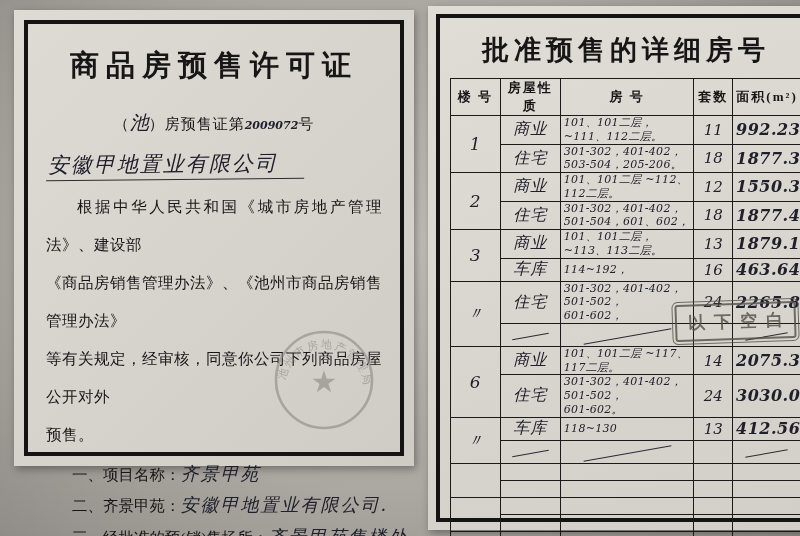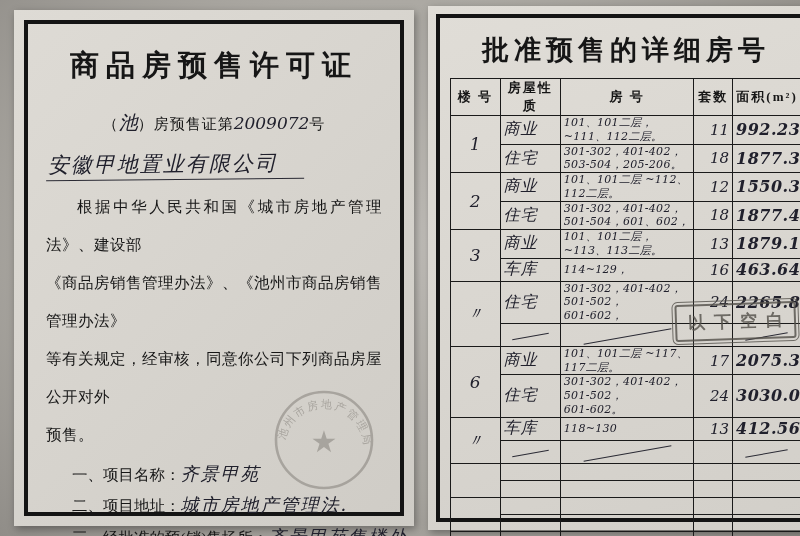--- a/index.html
+++ b/index.html
@@ -3,36 +3,36 @@
 <meta charset="utf-8">
 <style>
   * { margin:0; padding:0; box-sizing:border-box; }
   html,body { width:800px; height:536px; overflow:hidden; }
   body {
     font-family:"Liberation Serif","DejaVu Serif",serif;
     background:radial-gradient(ellipse at 50% 45%, #c2bfba 0%, #aba8a2 60%, #908d88 100%);
     position:relative; color:#161616;
   }
   .page { position:absolute; background:#d9d6d0; box-shadow:2px 3px 8px rgba(0,0,0,.35); }
-  .page-left  { left:14px; top:10px; width:400px; height:516px;
+  .page-left  { left:14px; top:10px; width:400px; height:456px;
                 background:linear-gradient(135deg,#dedbd5 0%,#d6d3cd 55%,#cfccc6 100%); }
   .page-right { left:428px; top:6px; width:396px; height:524px;
                 background:linear-gradient(160deg,#e0ddd7 0%,#d8d5cf 60%,#d2cfc9 100%); }
   .frame { position:absolute; inset:10px; border:4px solid #141414; padding:6px 18px; }
   .page-right .frame { inset:8px; padding:4px 10px; }
 
   
   .hw { font-family:"DejaVu Serif",serif; font-style:italic; color:#20202c; }
 
   
   .lp-title { text-align:center; font-family:"Liberation Sans","DejaVu Sans",sans-serif;
               font-weight:bold; font-size:29px; letter-spacing:7px; margin-top:16px; }
   .permit-line { text-align:center; font-size:15px; margin-top:24px; letter-spacing:1px; }
   .permit-region { font-size:19px; letter-spacing:0; }
-  .permit-number { font-size:17px; letter-spacing:0; }
+  .permit-number { font-size:11px; letter-spacing:0;font-weight:bold; }
   .company { font-size:21px; margin-top:14px; letter-spacing:2px;
              border-bottom:1.5px solid #2a2a34; display:inline-block; padding:0 26px 1px 2px;
              transform:rotate(-.6deg); }
   .body-par { font-size:15.5px; line-height:2.45; text-align:justify;
               text-indent:2em; white-space:pre-line; margin-top:8px; letter-spacing:.5px; }
   .items { margin-top:4px; margin-left:26px; font-size:15.5px; line-height:1.75; }
   .item { white-space:nowrap; }
   .item .hw { font-size:18px; letter-spacing:2px;text-align:right; }
   .seal { position:absolute; right:22px; bottom:18px; opacity:.62; z-index:1; }
 
@@ -40,23 +40,23 @@
   .rp-title { text-align:center; font-family:"Liberation Sans","DejaVu Sans",sans-serif;
               font-weight:bold; font-size:27px; letter-spacing:5px; margin-top:10px; margin-bottom:10px; }
   table.rooms { width:100%; border-collapse:collapse; table-layout:fixed;border-radius:15px; }
   table.rooms th, table.rooms td { border:1.5px solid #1a1a1a; padding:0 3px; overflow:hidden; }
   table.rooms th { font-size:13px; font-weight:bold; height:24px; letter-spacing:2px; }
   th.h-rooms { letter-spacing:10px; }
   col.c-building { width:46px; } col.c-type { width:56px; } col.c-rooms { width:124px; }
   col.c-count { width:36px; } col.c-area { width:64px; }
   td { height:23px; }
   td.cell-building { text-align:center; font-size:17px; }
-  td.cell-type { text-align:left; font-size:16px; letter-spacing:1px; }
+  td.cell-type { text-align:center; font-size:16px; letter-spacing:1px; }
   td.cell-rooms { font-size:11px; line-height:1.25; white-space:pre-line; letter-spacing:.3px;margin-left:24px; }
-  td.cell-count { text-align:right; font-size:15px;margin-left:24px; }
+  td.cell-count { text-align:center; font-size:15px;margin-left:24px; }
   td.cell-area { font-size:16px; letter-spacing:.5px;font-weight:bold; }
   tr.empty td { height:17px; }
   .slash { display:block; width:70%; margin:4px auto 0; border-top:1.3px solid #2a2a34; transform:rotate(-10deg); }
   .blank-stamp { position:absolute; right:16px; top:285px; border:2.5px solid #53504a;
                  outline:1px solid #53504a; outline-offset:2px; color:#53504a;
                  font-weight:bold; font-size:17px; letter-spacing:9px; padding:5px 2px 5px 11px;
                  transform:rotate(-2deg); opacity:.8; border-radius:3px;
                  font-family:"Liberation Sans",sans-serif; }
   .notes { margin-top:8px; font-size:11.5px; line-height:1.72; letter-spacing:.3px; }
   .notes-title { font-weight:bold; }
@@ -79,21 +79,21 @@
     <div class="body-par">根据中华人民共和国《城市房地产管理法》、建设部
 《商品房销售管理办法》、《池州市商品房销售管理办法》
 等有关规定，经审核，同意你公司下列商品房屋公开对外
 预售。</div>
 
     <div class="items">
       <div class="item">
         <span>一、项目名称：</span><span class="hw">齐景甲苑</span>
       </div>
       <div class="item">
-        <span>二、项目地址：</span><span class="hw">城市房地产管理法.</span>
+        <span>二、齐景甲苑：</span><span class="hw">安徽甲地置业有限公司.</span>
       </div>
       <div class="item">
         <span>三、经批准的预(销)售场所：</span><span class="hw">齐景甲苑售楼处</span>
       </div>
 
     </div>
 
     <svg class="seal" width="108" height="108" viewBox="0 0 108 108">
       <defs>
           <path id="arcTop" d="M 14,62 A 40,40 0 1 1 94,62"></path>
@@ -159,21 +159,21 @@
           </tr>
           <tr>
             <td rowspan="2" class="cell-building hw">3</td>
             <td class="cell-type hw">商业</td>
             <td class="cell-rooms hw">101、101二层，~113、113二层。</td>
             <td class="cell-count hw">13</td>
             <td class="cell-area hw">1879.12</td>
           </tr>
           <tr>
             <td class="cell-type hw">车库</td>
-            <td class="cell-rooms hw">114~129，</td>
+            <td class="cell-rooms hw">114~192，</td>
             <td class="cell-count hw">16</td>
             <td class="cell-area hw">463.64</td>
           </tr>
           <tr>
             <td rowspan="2" class="cell-building hw">〃</td>
             <td class="cell-type hw">住宅</td>
             <td class="cell-rooms hw">301-302，401-402，501-502，
 601-602，</td>
             <td class="cell-count hw">24</td>
             <td class="cell-area hw">2265.88</td>
@@ -185,21 +185,21 @@
             <td class="cell-rooms hw"><span class="slash"></span></td>
             <td class="cell-count hw"></td>
             <td class="cell-area hw">
               <span class="slash"></span>
             </td>
           </tr>
           <tr>
             <td rowspan="2" class="cell-building hw">6</td>
             <td class="cell-type hw">商业</td>
             <td class="cell-rooms hw">101、101二层 ~117、117二层。</td>
-            <td class="cell-count hw">17</td>
+            <td class="cell-count hw">14</td>
             <td class="cell-area hw">2075.31</td>
           </tr>
           <tr>
             <td class="cell-type hw">住宅</td>
             <td class="cell-rooms hw">301-302，401-402，501-502，
 601-602。</td>
             <td class="cell-count hw">24</td>
             <td class="cell-area hw">3030.00</td>
           </tr>
           <tr>

